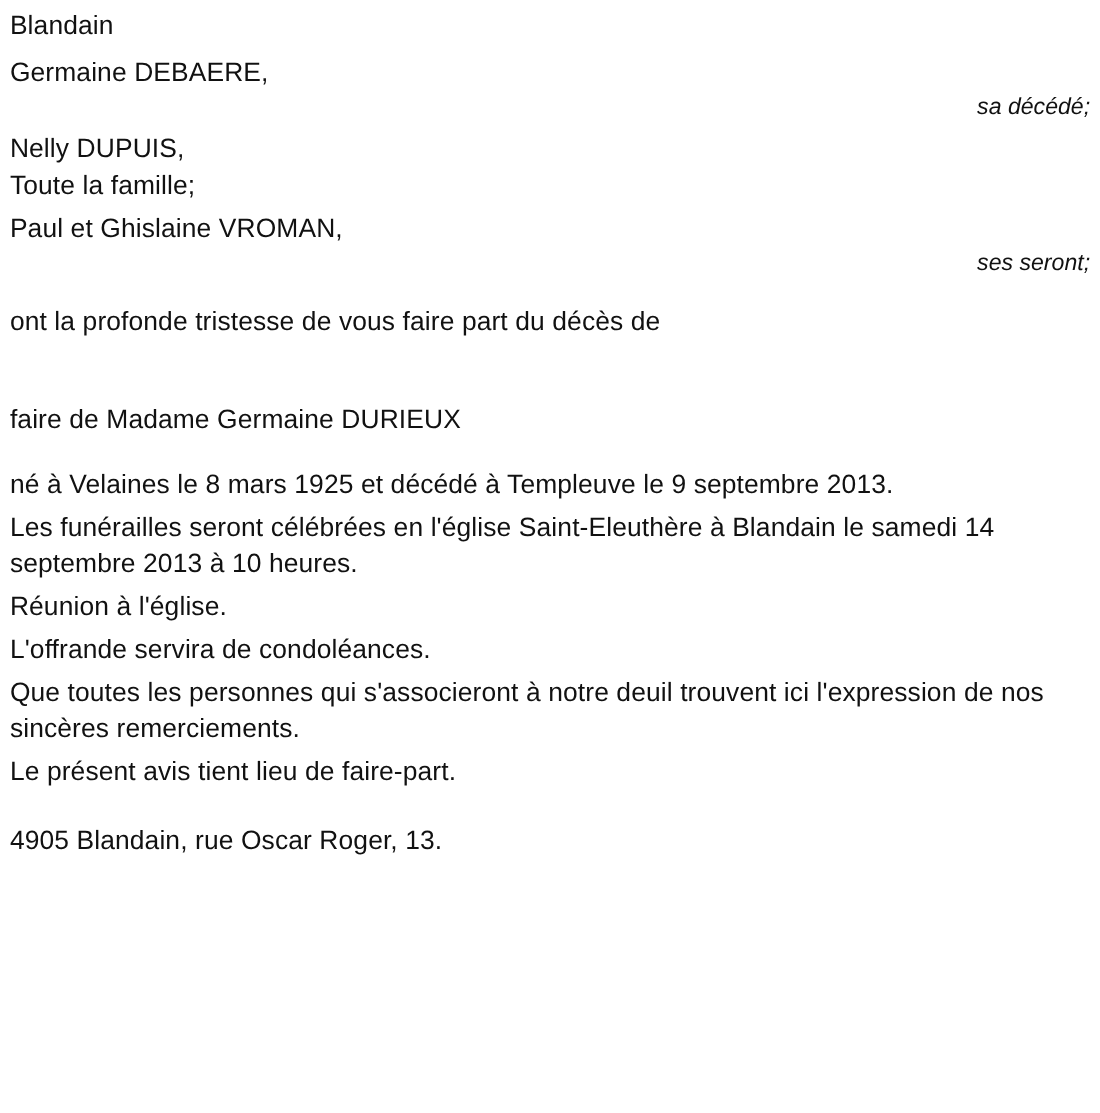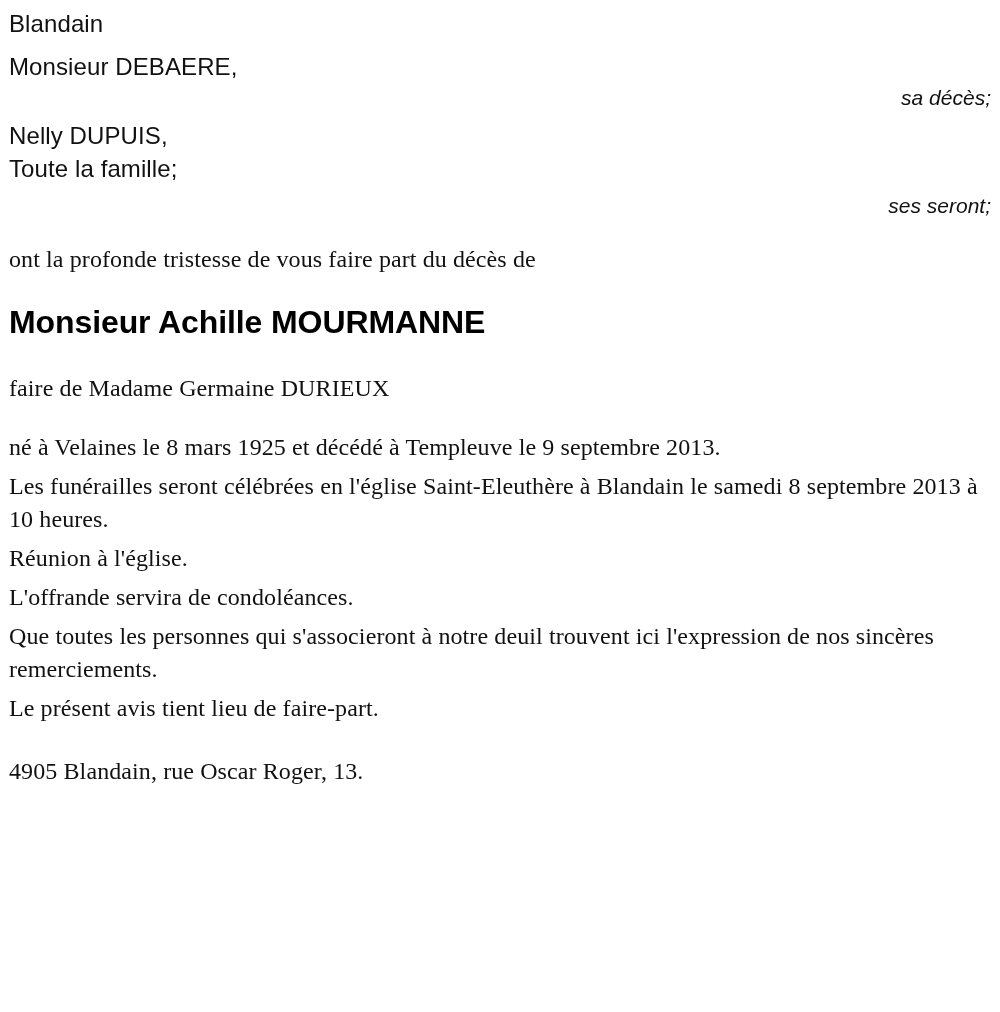--- a/index.html
+++ b/index.html
@@ -28,21 +28,20 @@
     line-height: 33px;
     color: #111111;
     white-space: pre;
     letter-spacing: 0.1px;
   }
   .para {
     font-size: 24px;
     line-height: 33px;
     color: #111111;
     letter-spacing: 0.1px;
-    font-family: Liberation Serif, serif;
   }
   .relation {
     font-size: 21px;
     line-height: 30px;
     font-style: italic;
     text-align: right;
     color: #111111;
     padding-right: 0px;
   }
   .deceased-name {
@@ -67,52 +66,52 @@
 <body>
 
 <div id="notice">
 
   <div class="top-pad"></div>
 
   <div class="line">Blandain</div>
 
   <div class="gap-10"></div>
 
-  <div class="line">Monsieur DEBAERE,</div>
-  <div class="relation">sa décès;</div>
+  <div class="line">Germaine DEBAERE,</div>
+  <div class="relation">sa décédé;</div>
 
   <div class="gap-6"></div>
 
   <div class="line">Nelly DUPUIS,</div>
 
   <div class="line">Toute la famille;</div>
 
   <div class="gap-6"></div>
 
+  <div class="line">Paul et Ghislaine VROMAN,</div>
   <div class="relation">ses seront;</div>
 
   <div class="gap-22"></div>
 
   <div class="para">ont la profonde tristesse de vous faire part du décès de</div>
 
   <div class="gap-26"></div>
 
-  <div class="deceased-name">Monsieur Achille MOURMANNE</div>
 
   <div class="gap-30"></div>
 
   <div class="para">faire de Madame Germaine DURIEUX</div>
 
   <div class="gap-26"></div>
 
   <div class="para">né à Velaines le 8 mars 1925 et décédé à Templeuve le 9 septembre 2013.</div>
 
   <div class="gap-6"></div>
 
-  <div class="para">Les funérailles seront célébrées en l'église Saint-Eleuthère à Blandain le samedi 8 septembre 2013 à 10 heures.</div>
+  <div class="para">Les funérailles seront célébrées en l'église Saint-Eleuthère à Blandain le samedi 14 septembre 2013 à 10 heures.</div>
 
   <div class="gap-6"></div>
 
   <div class="para">Réunion à l'église.</div>
 
   <div class="gap-6"></div>
 
   <div class="para">L'offrande servira de condoléances.</div>
 
   <div class="gap-6"></div>

